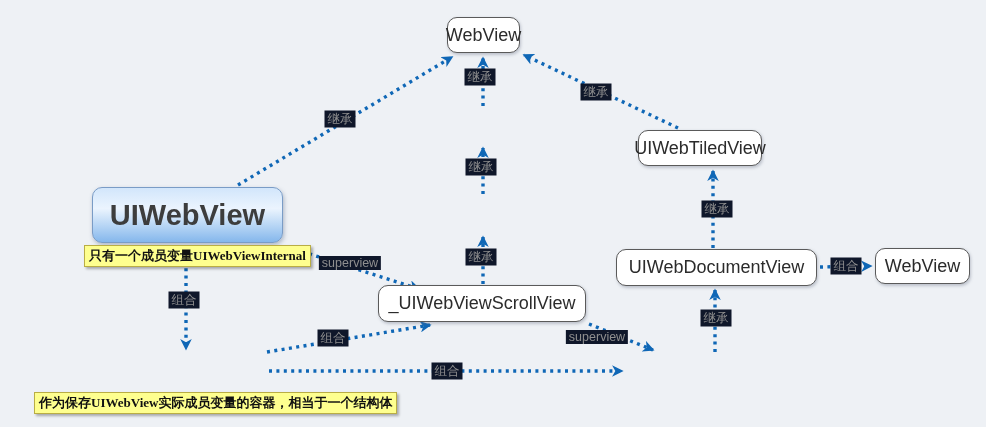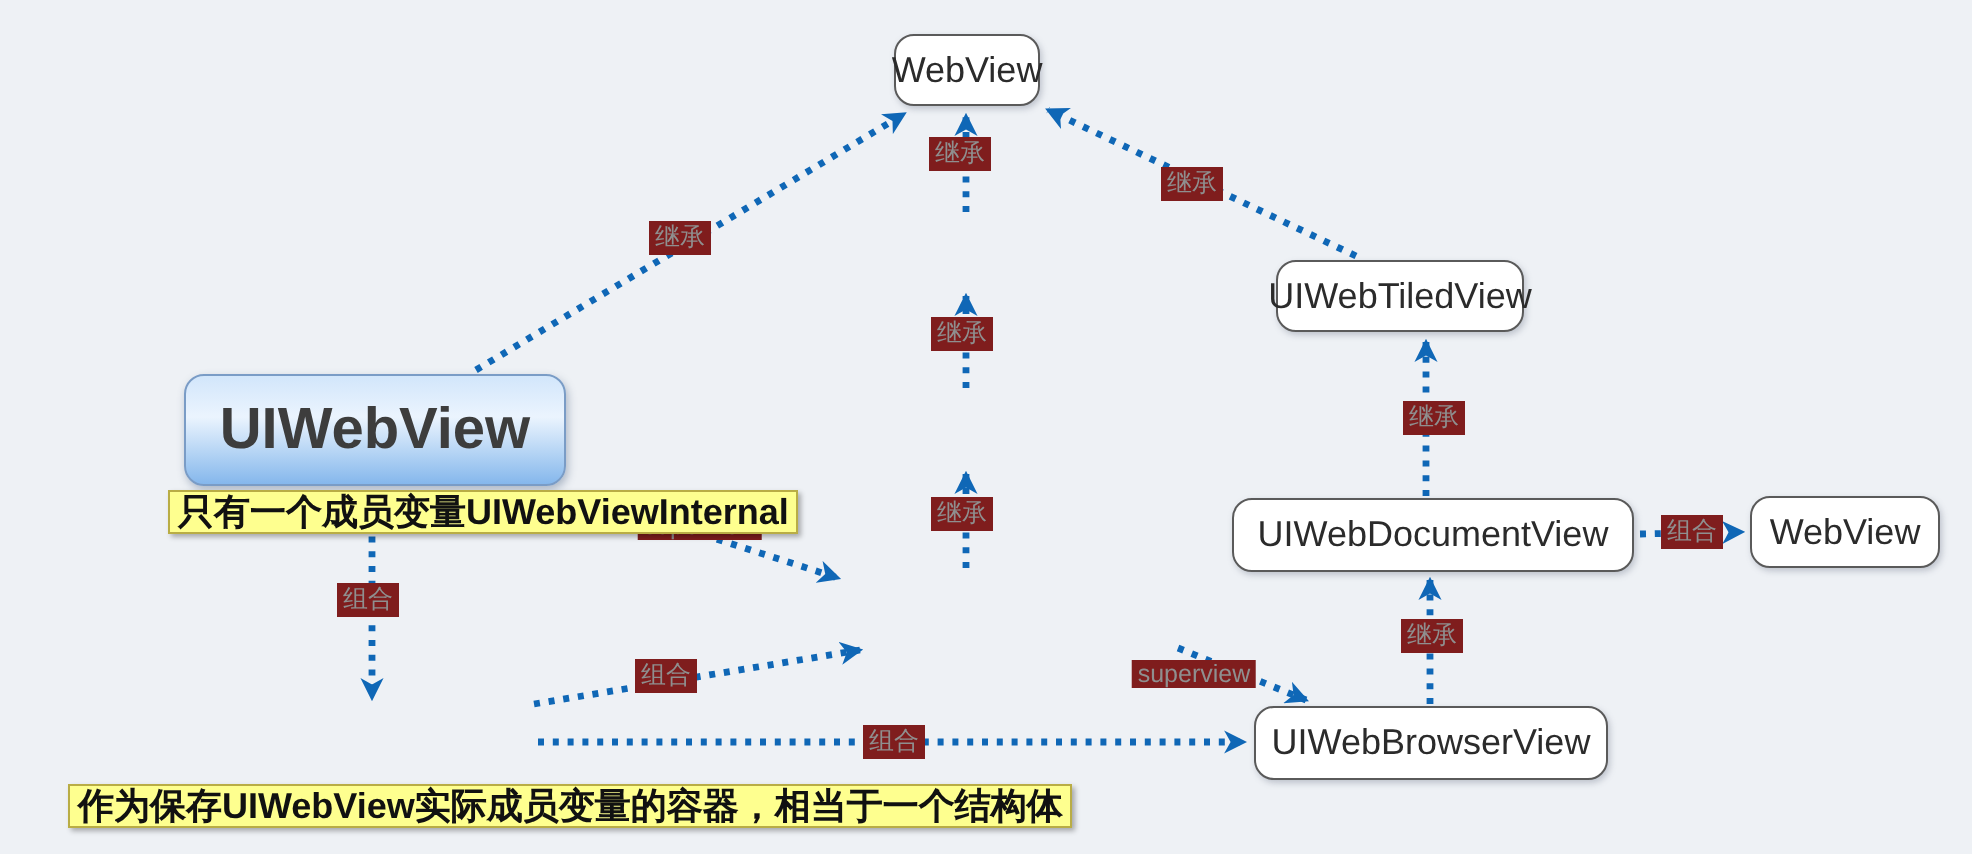--- a/index.html
+++ b/index.html
@@ -39,35 +39,36 @@
     font-size:29px;
     font-weight:bold;
     color:#3d3d3d;
     box-shadow:1px 2px 4px rgba(90,110,140,.45);
   }
   .edge-label{
     position:absolute;
     transform:translate(-50%,-50%);
     font-size:12.5px;
     color:#8f8f8f;
-    background:#7f1d1d;
+    background:#0f172a;
     padding:0 3px;
     white-space:nowrap;
   }
   .note{
     position:absolute;
     background:#feff8f;
     border:1px solid #b9ad45;
     box-shadow:1.5px 1.5px 2.5px rgba(0,0,0,.3);
-    font-size:18px;
+    font-size:13px;
     font-weight:bold;
     color:#111;
     line-height:18px;
     padding:1px 4px;
     white-space:nowrap;
+    font-family:Liberation Serif, serif;
   }
 </style>
 </head>
 <body>
 
 <div class="canvas">
   <svg id="edge-svg" width="986" height="427">
     <defs>
       <marker id="arrowhead" viewBox="0 0 10 10" refX="8.6" refY="5" markerWidth="3.4" markerHeight="3.4" orient="auto" markerUnits="strokeWidth">
         <path d="M0,0 L10,5 L0,10 L2.8,5 Z" fill="#0f67b6"></path>
@@ -82,25 +83,25 @@
       <line x1="715" y1="352" x2="715" y2="290" class="edge" marker-end="url(#arrowhead)"></line>
       <line x1="186" y1="246" x2="186" y2="349" class="edge" marker-end="url(#arrowhead)"></line>
       <line x1="288" y1="247" x2="419" y2="289" class="edge" marker-end="url(#arrowhead)"></line>
       <line x1="267" y1="352" x2="430" y2="325" class="edge" marker-end="url(#arrowhead)"></line>
       <line x1="269" y1="371" x2="622" y2="371" class="edge" marker-end="url(#arrowhead)"></line>
       <line x1="589" y1="324" x2="653" y2="350" class="edge" marker-end="url(#arrowhead)"></line>
       <line x1="820" y1="267" x2="871" y2="266" class="edge" marker-end="url(#arrowhead)"></line>
     </svg>
   <div id="nodes-layer">
       <div class="node" style="left: 447px; top: 17px; width: 73px; height: 36px;">WebView</div>
+      <div class="node" style="left: 378px; top: 285px; width: 208px; height: 37px;">_UIWebViewScrollView</div>
       <div class="node hero" style="left: 92px; top: 187px; width: 191px; height: 56px;">UIWebView</div>
       <div class="node" style="left: 638px; top: 130px; width: 124px; height: 36px;">UIWebTiledView</div>
       <div class="node" style="left: 616px; top: 249px; width: 201px; height: 37px;">UIWebDocumentView</div>
       <div class="node" style="left: 875px; top: 248px; width: 95px; height: 36px;">WebView</div>
-      <div class="node" style="left: 627px; top: 353px; width: 177px; height: 37px;">UIWebBrowserView</div>
     </div>
   <div id="labels-layer">
       <span class="edge-label" style="left: 340px; top: 119px;">继承</span>
       <span class="edge-label" style="left: 480px; top: 77px;">继承</span>
       <span class="edge-label" style="left: 596px; top: 92px;">继承</span>
       <span class="edge-label" style="left: 481px; top: 167px;">继承</span>
       <span class="edge-label" style="left: 481px; top: 257px;">继承</span>
       <span class="edge-label" style="left: 717px; top: 209px;">继承</span>
       <span class="edge-label" style="left: 716px; top: 318px;">继承</span>
       <span class="edge-label" style="left: 184px; top: 300px;">组合</span>

